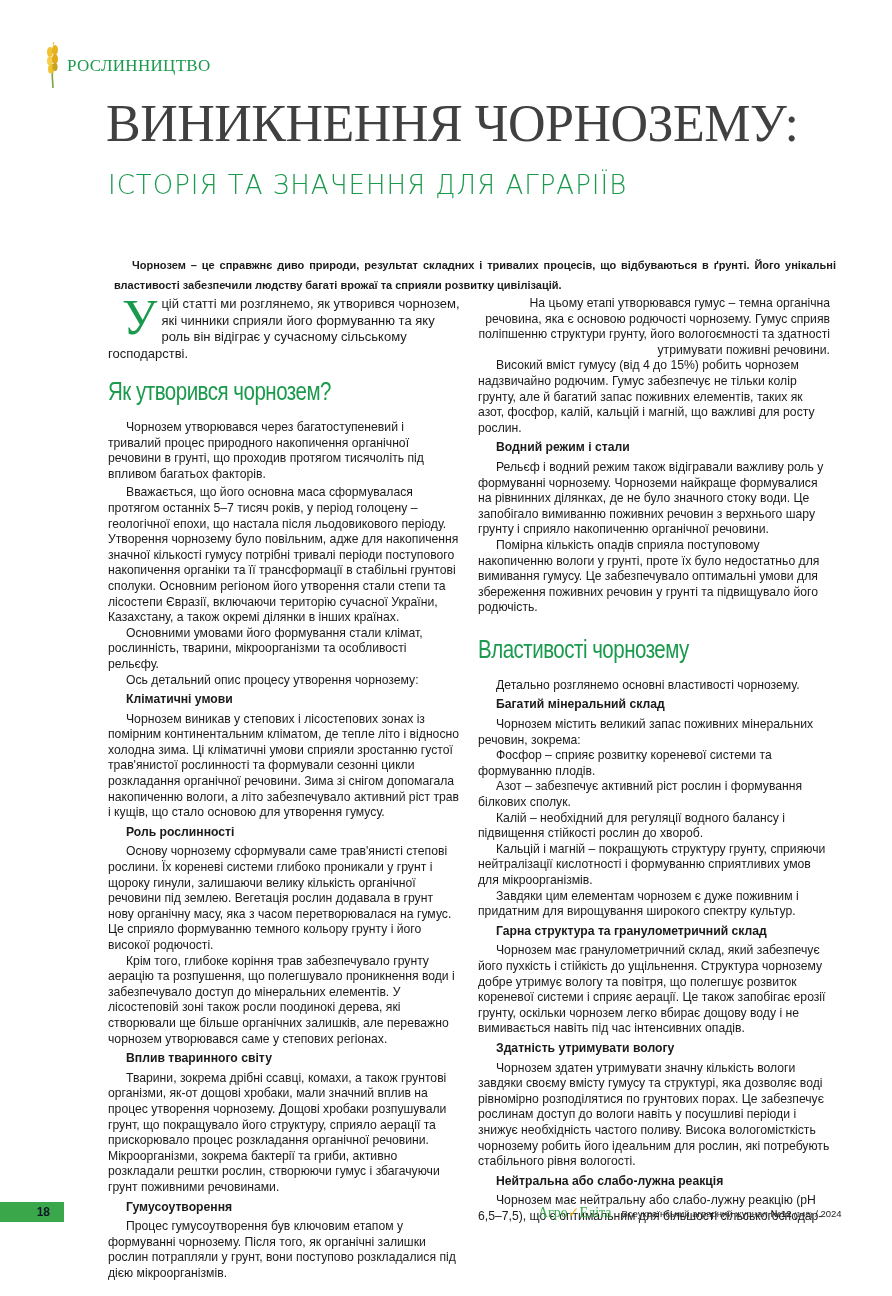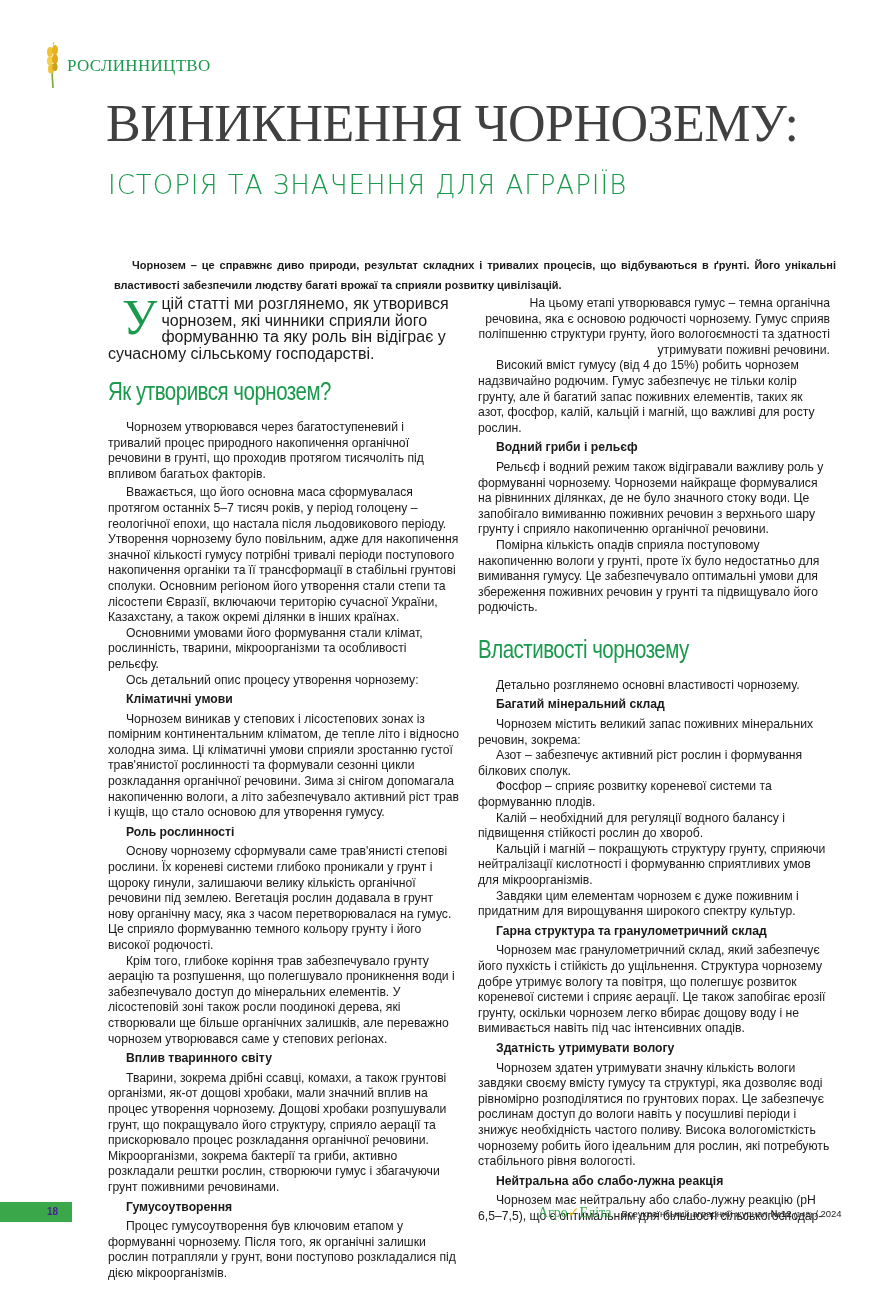--- a/index.html
+++ b/index.html
@@ -13,21 +13,21 @@
   .col { position: absolute; width: 352px; font-size: 12.2px; line-height: 15.6px; }
   .col-left { left: 108px; top: 296px; }
   .col-right { left: 478px; top: 296px; }
   .col p { margin: 0; text-indent: 18px; }
   .col p.noindent { text-indent: 0; text-align: right; }
   .col h4 { margin: 4px 0 4px 0; padding-left: 18px; font-size: 12.2px; line-height: 15.6px; font-weight: bold; }
   .col h3 { margin: 0; font-family: "Liberation Sans Narrow", "Liberation Sans", sans-serif; font-weight: normal; color: #1a9a4c; font-size: 25px; line-height: 30px; letter-spacing: -0.6px; transform: scaleX(0.82); transform-origin: left; white-space: nowrap; }
   .dropcap-wrap { position: relative; }
   .dropcap { float: left; font-family: "Liberation Serif", serif; color: #1a9a4c; font-size: 50px; line-height: 38px; margin: 0 4px 0 14px; padding-top: 2px; }
   .intro { text-indent: 0 !important; }
-  .footer-page { position: absolute; left: 0; top: 1202px; width: 72px; height: 20px; background: #3aa84a; color: #4c1d95; font-size: 10px; font-weight: bold; line-height: 20px; text-align: right; padding-right: 0; }
+  .footer-page { position: absolute; left: 0; top: 1202px; width: 64px; height: 20px; background: #3aa84a; color: #0f172a; font-size: 12px; font-weight: bold; line-height: 20px; text-align: right; padding-right: 0; }
   .footer-page span { display: inline-block; margin-right: 14px; }
   .footer-right { position: absolute; left: 538px; top: 1204px; display: flex; align-items: baseline; white-space: nowrap; justify-content: center; }
   .brand { font-family: "Liberation Serif", serif; color: #3aa84a; font-size: 14px; margin-right: 10px; }
   .brand .dot { color: #e2b21b; }
   .journal { font-size: 9.5px; color: #222; }
   .journal b { font-weight: bold; }
   .journal small { font-size: 8px; }
 </style>
 </head>
 <body>
@@ -46,21 +46,21 @@
   <span class="label">РОСЛИННИЦТВО</span>
 </div>
 
 <div class="title">ВИНИКНЕННЯ ЧОРНОЗЕМУ:</div>
 <div class="subtitle">ІСТОРІЯ ТА ЗНАЧЕННЯ ДЛЯ АГРАРІЇВ</div>
 <div class="lead">Чорнозем – це справжнє диво природи, результат складних і тривалих процесів, що відбуваються в  ґрунті. Його унікальні властивості забезпечили людству багаті врожаї та сприяли розвитку цивілізацій.</div>
 
 <div class="col col-left">
   <div class="dropcap-wrap">
     <span class="dropcap">У</span>
-    <p class="intro" style="font-size:16px;line-height:16.5px;">цій статті ми розглянемо, як утворився чорнозем, які чинники сприяли його формуванню та яку роль він відіграє у сучасному сільському господарстві.</p>
+    <p class="intro" style="font-size:13px;line-height:16.5px;">цій статті ми розглянемо, як утворився чорнозем, які чинники сприяли його формуванню та яку роль він відіграє у сучасному сільському господарстві.</p>
   </div>
   <div style="height:14px"></div>
   <h3>Як утворився чорнозем?</h3>
   <div style="height:14px"></div>
   <p>Чорнозем утворювався через багатоступеневий і тривалий процес природного накопичення органічної речовини в грунті, що проходив протягом тисячоліть під впливом багатьох факторів.</p>
   <p style="margin-top:3px">Вважається, що його основна маса сформувалася протягом останніх 5–7 тисяч років, у період голоцену – геологічної епохи, що настала після льодовикового періоду. Утворення чорнозему було повільним, адже для накопичення значної кількості гумусу потрібні тривалі періоди поступового накопичення органіки та її трансформації в стабільні грунтові сполуки. Основним регіоном його утворення стали степи та лісостепи Євразії, включаючи територію сучасної України, Казахстану, а також окремі ділянки в інших країнах.</p>
   <p>Основними умовами його формування стали клімат, рослинність, тварини, мікроорганізми та особливості рельєфу.</p>
   <p>Ось детальний опис процесу утворення чорнозему:</p>
   <h4>Кліматичні умови</h4>
   <p>Чорнозем виникав у степових і лісостепових зонах із помірним континентальним кліматом, де тепле літо і відносно холодна зима. Ці кліматичні умови сприяли зростанню густої трав'янистої рослинності та формували сезонні цикли розкладання органічної речовини. Зима зі снігом допомагала накопиченню вологи, а літо забезпечувало активний ріст трав і кущів, що стало основою для утворення гумусу.</p>
@@ -69,31 +69,31 @@
   <p>Крім того, глибоке коріння трав забезпечувало грунту аерацію та розпушення, що полегшувало проникнення води і забезпечувало доступ до мінеральних елементів. У лісостеповій зоні також росли поодинокі дерева, які створювали ще більше органічних залишків, але переважно чорнозем утворювався саме у степових регіонах.</p>
   <h4>Вплив тваринного світу</h4>
   <p>Тварини, зокрема дрібні ссавці, комахи, а також грунтові організми, як-от дощові хробаки, мали значний вплив на процес утворення чорнозему. Дощові хробаки розпушували грунт, що покращувало його структуру, сприяло аерації та прискорювало процес розкладання органічної речовини. Мікроорганізми, зокрема бактерії та гриби, активно розкладали рештки рослин, створюючи гумус і збагачуючи грунт поживними речовинами.</p>
   <h4>Гумусоутворення</h4>
   <p>Процес гумусоутворення був ключовим етапом у формуванні чорнозему. Після того, як органічні залишки рослин потрапляли у грунт, вони поступово розкладалися під дією мікроорганізмів.</p>
 </div>
 
 <div class="col col-right">
   <p class="noindent">На цьому етапі утворювався гумус – темна органічна речовина, яка є основою родючості чорнозему. Гумус сприяв поліпшенню структури грунту, його вологоємності та здатності утримувати поживні речовини.</p>
   <p>Високий вміст гумусу (від 4 до 15%) робить чорнозем надзвичайно родючим. Гумус забезпечує не тільки колір грунту, але й багатий запас поживних елементів, таких як азот, фосфор, калій, кальцій і магній, що важливі для росту рослин.</p>
-  <h4>Водний гриби і рельєф</h4>
+  <h4>Водний режим і стали</h4>
   <p>Рельєф і водний режим також відігравали важливу роль у формуванні чорнозему. Чорноземи найкраще формувалися на рівнинних ділянках, де не було значного стоку води. Це запобігало вимиванню поживних речовин з верхнього шару грунту і сприяло накопиченню органічної речовини.</p>
   <p>Помірна кількість опадів сприяла поступовому накопиченню вологи у грунті, проте їх було недостатньо для вимивання гумусу. Це забезпечувало оптимальні умови для збереження поживних речовин у грунті та підвищувало його родючість.</p>
   <div style="height:18px"></div>
   <h3>Властивості чорнозему</h3>
   <div style="height:14px"></div>
   <p>Детально розглянемо основні властивості чорнозему.</p>
   <h4>Багатий мінеральний склад</h4>
   <p>Чорнозем містить великий запас поживних мінеральних речовин, зокрема:</p>
+  <p>Фосфор – сприяє розвитку кореневої системи та формуванню плодів.</p>
   <p>Азот – забезпечує активний ріст рослин і формування білкових сполук.</p>
-  <p>Фосфор – сприяє розвитку кореневої системи та формуванню плодів.</p>
   <p>Калій – необхідний для регуляції водного балансу і підвищення стійкості рослин до хвороб.</p>
   <p>Кальцій і магній – покращують структуру грунту, сприяючи нейтралізації кислотності і формуванню сприятливих умов для мікроорганізмів.</p>
   <p>Завдяки цим елементам чорнозем є дуже поживним і придатним для вирощування широкого спектру культур.</p>
   <h4>Гарна структура та гранулометричний склад</h4>
   <p>Чорнозем має гранулометричний склад, який забезпечує його пухкість і стійкість до ущільнення. Структура чорнозему добре утримує вологу та повітря, що полегшує розвиток кореневої системи і сприяє аерації. Це також запобігає ерозії грунту, оскільки чорнозем легко вбирає дощову воду і не вимивається навіть під час інтенсивних опадів.</p>
   <h4>Здатність утримувати вологу</h4>
   <p>Чорнозем здатен утримувати значну кількість вологи завдяки своєму вмісту гумусу та структурі, яка дозволяє воді рівномірно розподілятися по грунтових порах. Це забезпечує рослинам доступ до вологи навіть у посушливі періоди і знижує необхідність частого поливу. Висока вологомісткість чорнозему робить його ідеальним для рослин, які потребують стабільного рівня вологості.</p>
   <h4>Нейтральна або слабо-лужна реакція</h4>
   <p>Чорнозем має нейтральну або слабо-лужну реакцію (pH 6,5–7,5), що є оптимальним для більшості сільськогосподар-</p>
 </div>

